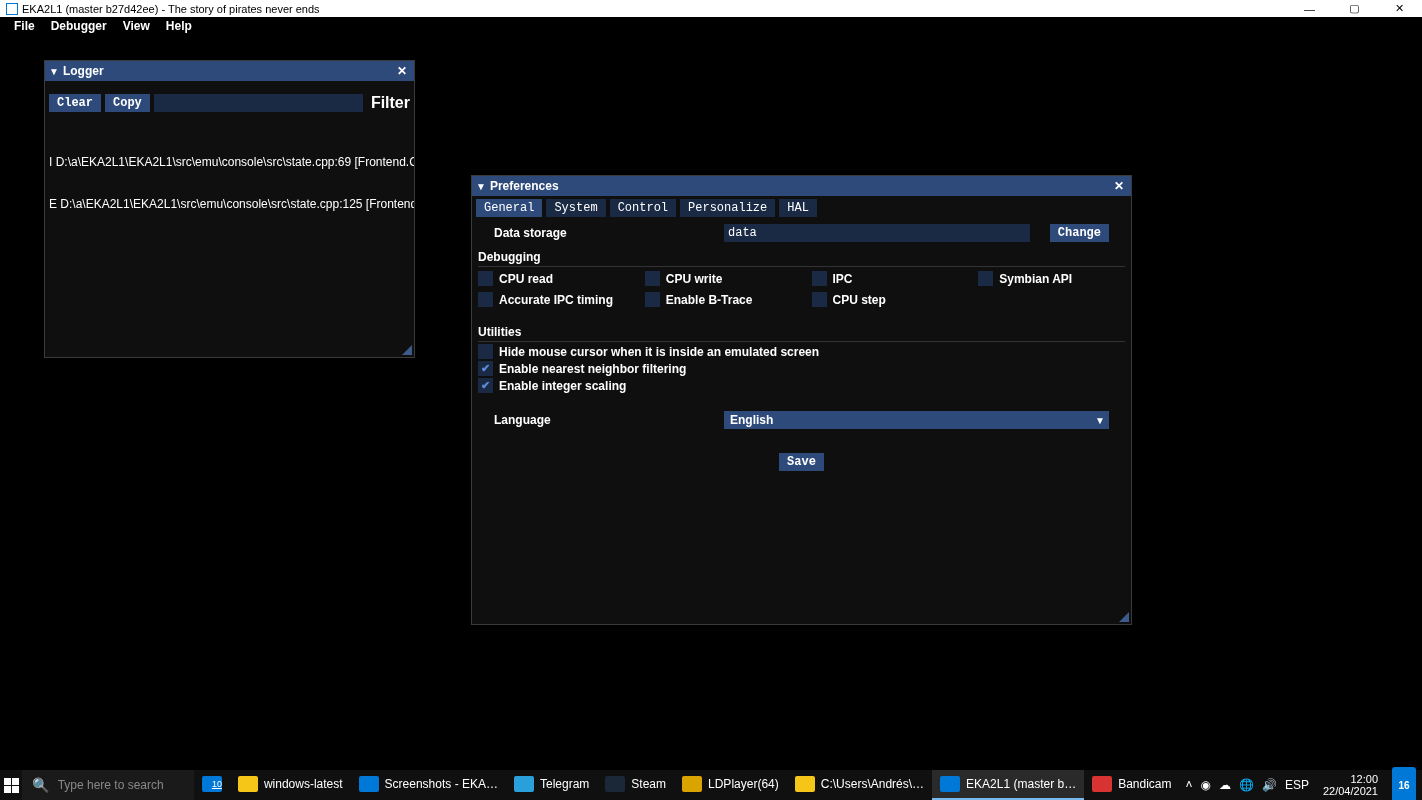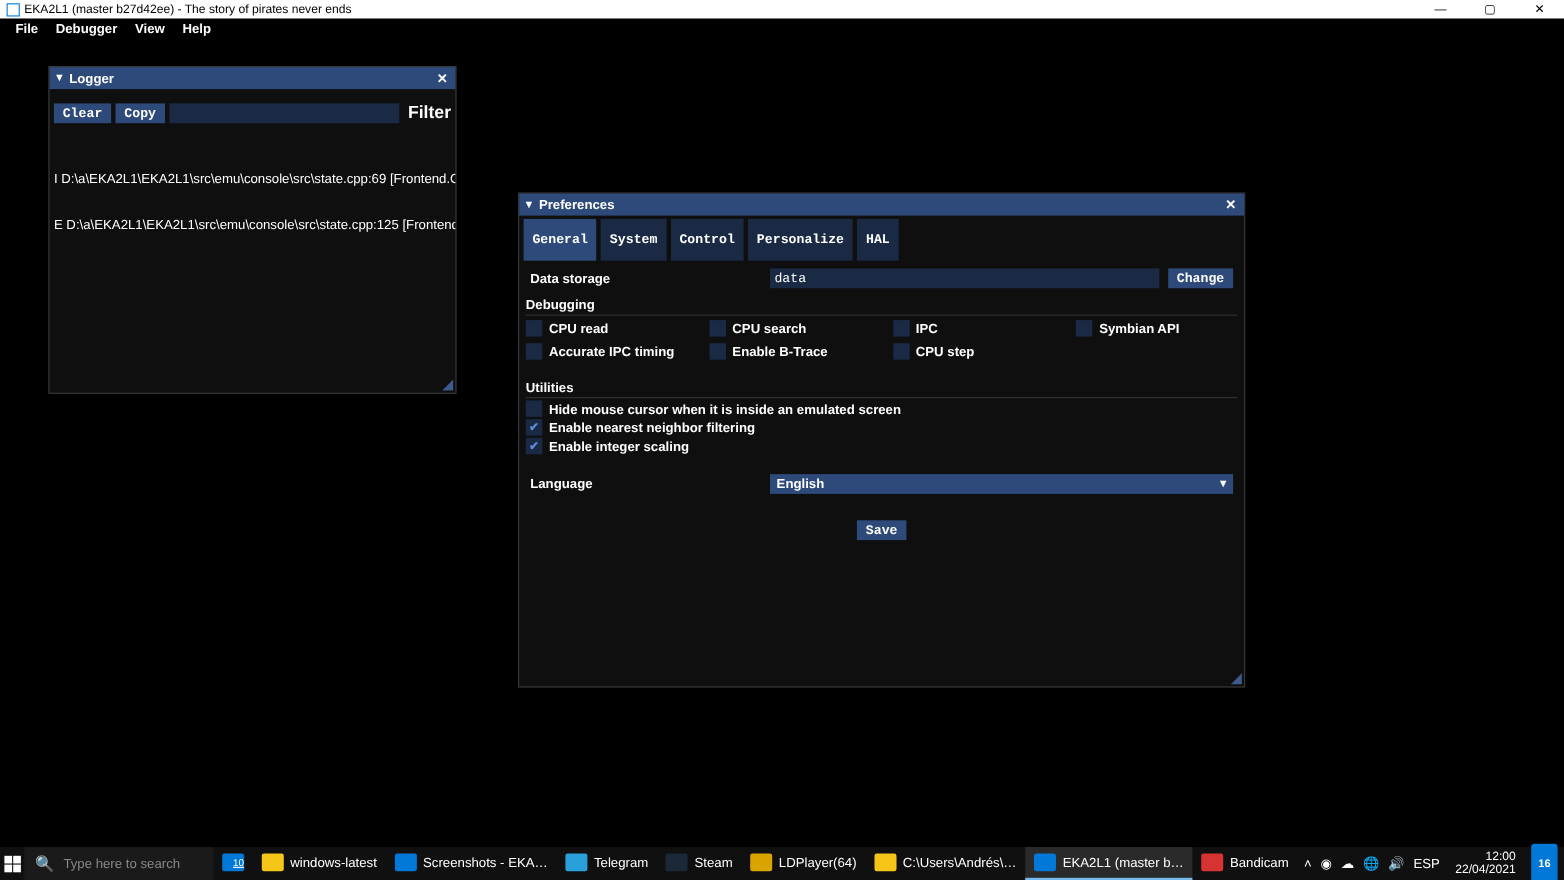--- a/index.html
+++ b/index.html
@@ -30,24 +30,24 @@
 .logger .toolbar { display:flex; align-items:center; gap:4px; padding:13px 4px; }
 .imgui-btn { background:#2d4a7a; padding:2px 8px; cursor:pointer; font-family:"Courier New",monospace; font-size:12px; font-weight:bold; }
 .imgui-input { background:#1a2a45; border:none; color:#fff; font-family:"Courier New",monospace; font-size:12px; padding:2px 4px; height:18px; }
 .logger .filter-input { flex:1; }
 .logger .log-area { padding:2px 4px; font-family:"Courier New",monospace; font-size:12px; line-height:14px; white-space:pre; overflow:hidden; }
 .resize-grip { position:absolute; bottom:2px; right:2px; width:0; height:0; border-left:10px solid transparent; border-bottom:10px solid #3c5a8a; }
 
 
 .prefs { left:471px; top:140px; width:661px; height:450px; }
 .tabs { display:flex; gap:4px; padding:3px 4px 0 4px; }
-.tab { background:#1a2a45; padding:12px 8px; cursor:pointer; font-family:"Courier New",monospace; font-size:12px; font-weight:bold; }
+.tab { background:#1a2a45; padding:2px 8px; cursor:pointer; font-family:"Courier New",monospace; font-size:12px; font-weight:normal; }
 .tab.active { background:#2d4a7a; }
 .prefs-body { padding:4px 6px; font-family:"Courier New",monospace; font-size:12px; font-weight:bold; }
-.row { display:flex; align-items:center; margin:3px 4px; }
+.row { display:flex; align-items:center; margin:3px 16px;gap:12px; }
 .row .label { width:218px; }
 .row .field { flex:1; }
 .row .after { margin-left:8px;text-align:center; }
 .section { margin-top:8px; margin-bottom:2px; border-bottom:1px solid #333; padding-bottom:2px; }
 .checkgrid { display:grid; grid-template-columns:1fr 1fr 1fr 1fr; gap:2px 20px; }
 .check { display:flex; align-items:center; gap:6px; margin:2px 0; }
 .checkbox { width:15px; height:15px; background:#1a2a45; display:flex; align-items:center; justify-content:center; cursor:pointer; }
 .checkbox.checked::after { content:"✔"; color:#5a8ad8; font-size:11px; }
 .select { position:relative; background:#2d4a7a; height:18px; display:flex; align-items:center; padding:0 6px; cursor:pointer; }
 .select .sel-tri { position:absolute; right:4px; font-size:10px; }
@@ -128,21 +128,21 @@
       </div>
 
       <div class="section">Debugging</div>
       <div class="checkgrid">
         <div class="check">
             <div class="checkbox"></div>
             <span>CPU read</span>
           </div>
         <div class="check">
             <div class="checkbox"></div>
-            <span>CPU search</span>
+            <span>CPU write</span>
           </div>
         <div class="check">
             <div class="checkbox"></div>
             <span>IPC</span>
           </div>
         <div class="check">
             <div class="checkbox"></div>
             <span>Symbian API</span>
           </div>
         <div class="check">

